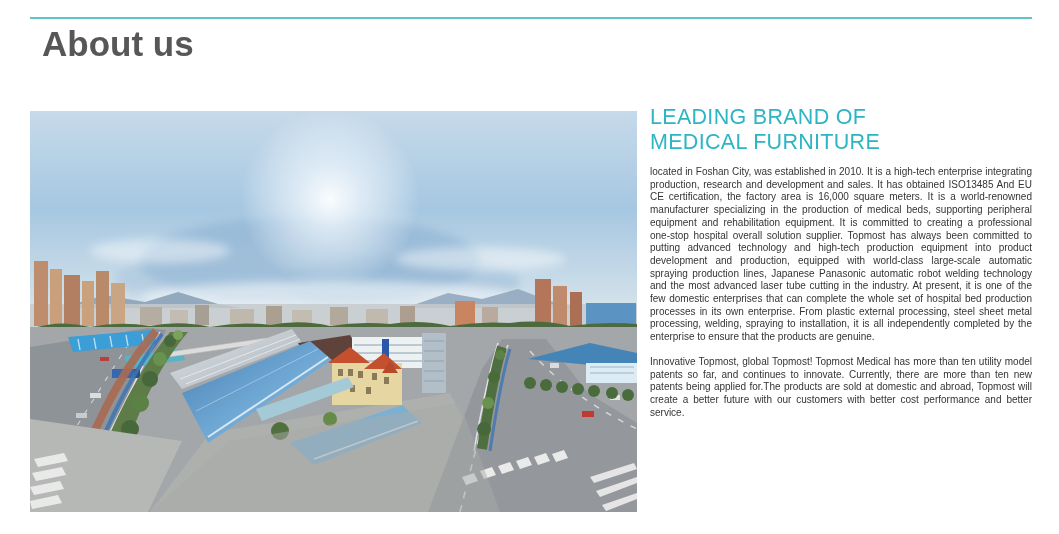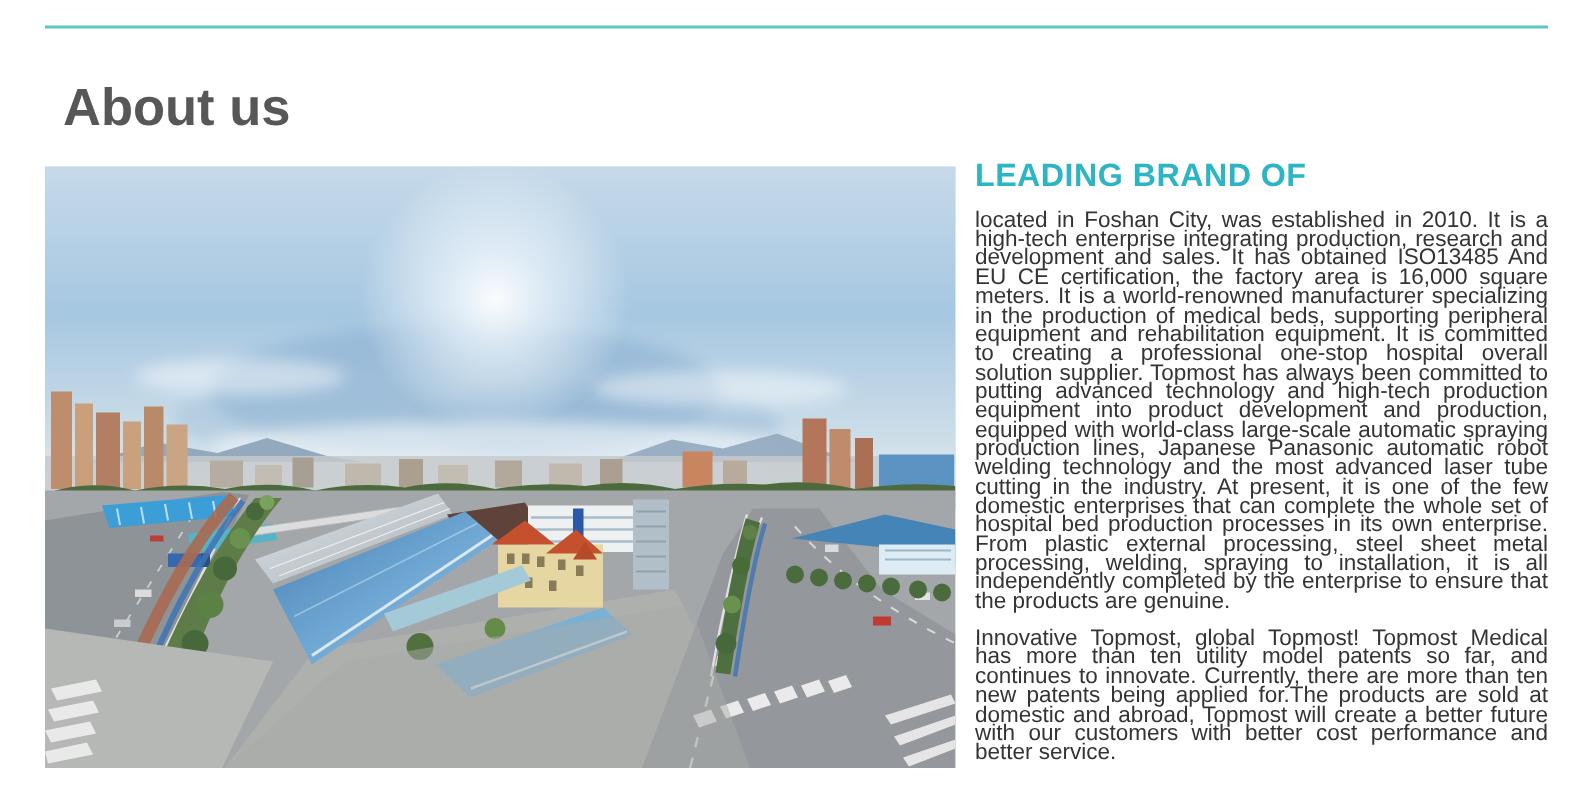--- a/index.html
+++ b/index.html
@@ -1,29 +1,29 @@
 <!DOCTYPE html>
 <html><head>
 <meta charset="utf-8">
 <style>
   html,body{margin:0;padding:0;background:#ffffff;}
   body{width:1059px;height:534px;overflow:hidden;position:relative;
        font-family:"Liberation Sans","DejaVu Sans",sans-serif;}
   .top-rule{position:absolute;left:30px;top:17px;width:1002px;height:2px;
             background:#5fc4c6;}
-  .page-title{position:absolute;left:42px;top:52px;margin:0;
+  .page-title{position:absolute;left:42px;top:24px;margin:0;
               font-size:35px;font-weight:700;color:#575757;letter-spacing:0;}
   .photo{position:absolute;left:30px;top:111px;width:607px;height:401px;
          overflow:hidden;background:#bcd3e4;}
   .photo svg{display:block;width:607px;height:401px;}
   .text-col{position:absolute;left:650px;top:105px;width:382px;}
-  .section-heading{margin:0 0 11px 0;color:#2db5c4;font-weight:700;
+  .section-heading{margin:0 0 11px 0;color:#2db5c4;font-weight:400;
                    font-size:21.5px;line-height:25px;letter-spacing:0.3px;}
   .section-heading span{display:block;}
-  .text-col p{margin:0 0 12px 0;color:#343434;font-size:15px;
+  .text-col p{margin:0 0 12px 0;color:#343434;font-size:10px;
               line-height:12.7px;text-align:justify;}
 </style>
 </head>
 <body>
 
 <div class="top-rule"></div>
 <h1 class="page-title">About us</h1>
 
 <div class="photo">
   <svg viewBox="0 0 607 401">
@@ -213,16 +213,17 @@
       <polygon points="572,394 607,382 607,388 576,400"></polygon>
     </g>
 
     <path d="M120,401 L200,330 L430,292 L470,401 Z" fill="#a8aaa8" opacity="0.5"></path>
   </svg>
 </div>
 
 <div class="text-col">
   <h2 class="section-heading">
     <span>LEADING BRAND OF</span>
+    <span>MEDICAL FURNITURE</span>
   </h2>
   <p>located in Foshan City, was established in 2010.  It is a high-tech enterprise integrating production, research and development and sales. It has obtained ISO13485 And EU CE certification, the  factory area is 16,000 square meters. It is a world-renowned manufacturer specializing in the production of medical beds, supporting peripheral equipment and rehabilitation equipment. It is committed to creating a professional one-stop hospital overall solution supplier. Topmost has always been committed to putting advanced technology and high-tech production equipment into product development and production, equipped with world-class large-scale automatic spraying production lines, Japanese Panasonic automatic robot welding technology and the most advanced laser tube cutting in the industry. At present, it is one of the few domestic enterprises that can complete the whole set of hospital bed production processes in its own enterprise. From plastic external processing, steel sheet metal processing, welding, spraying to installation, it is all independently completed by the enterprise to ensure that the products are genuine.</p>
   <p>Innovative Topmost, global Topmost! Topmost Medical has more than ten utility model patents so far, and continues to innovate. Currently, there are more than ten new patents being applied for.The products are sold at domestic  and abroad, Topmost will create a better future with our customers with better cost performance and better service.</p>
 </div>
 
 </body></html>

